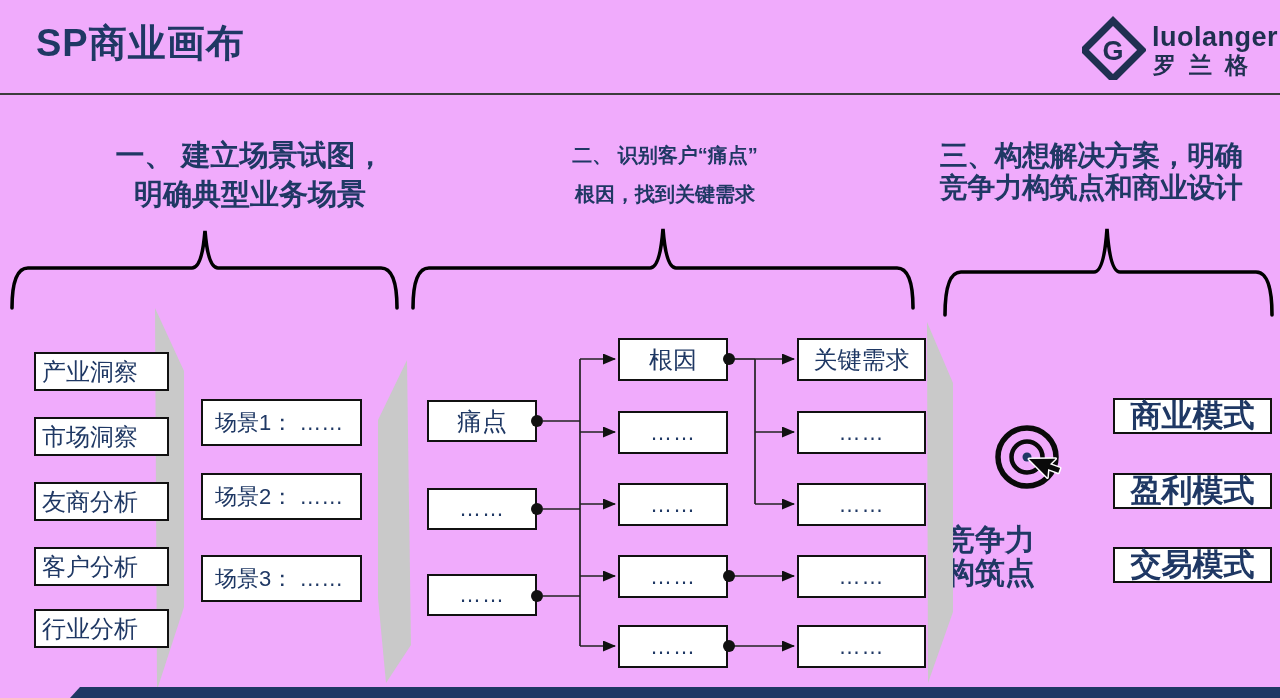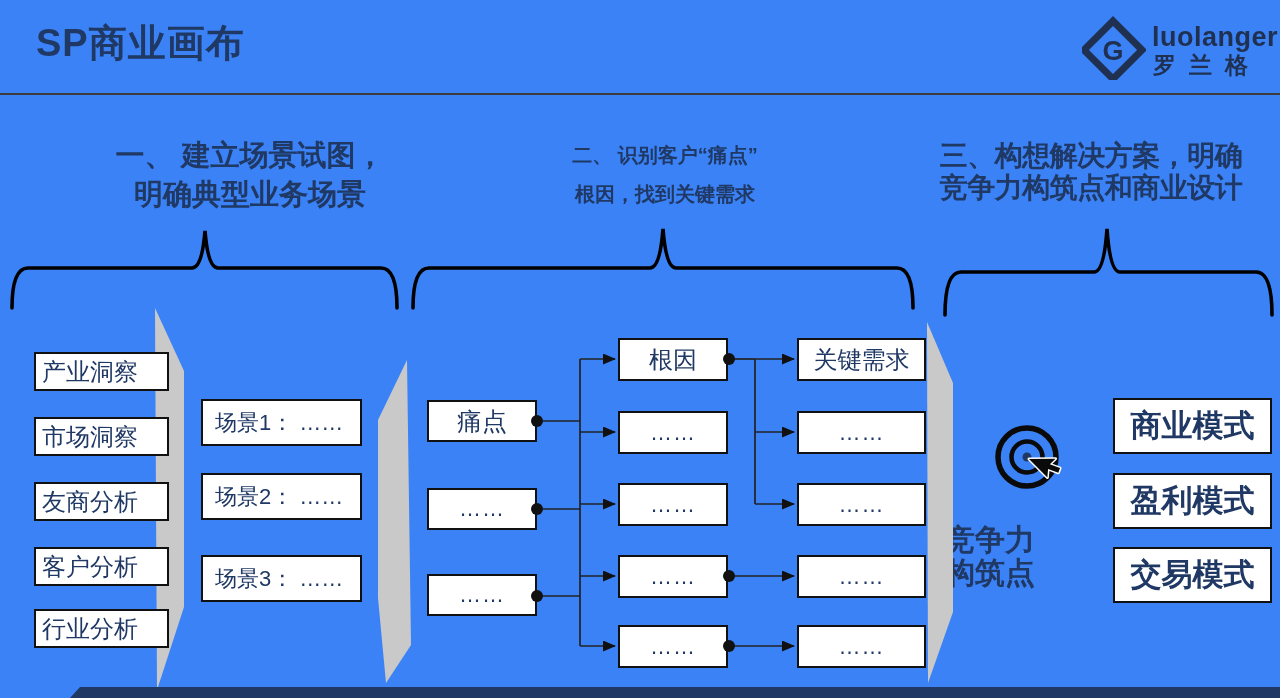--- a/index.html
+++ b/index.html
@@ -1,17 +1,17 @@
 <!DOCTYPE html>
 <html><head>
 <meta charset="utf-8">
 <style>
   html,body{margin:0;padding:0;background:#ffffff;}
   .canvas{
-    position:relative;width:1280px;height:698px;overflow:hidden;background:#3b82f6;
+    position:relative;width:1280px;height:698px;overflow:hidden;background:#f0abfc;
     font-family:"Liberation Sans", sans-serif;color:#1F3864;
   }
   
   .title{position:absolute;left:36px;top:18px;font-size:38px;font-weight:600;letter-spacing:1px;color:#1F3864;}
   .rule{position:absolute;left:0;top:93px;width:1280px;height:2px;background:#3c3c3c;}
   .logo{position:absolute;left:1082px;top:10px;width:190px;height:74px;}
   .logo-brand{position:absolute;left:70px;top:12px;font-size:27px;font-weight:800;color:#1F3050;letter-spacing:.5px;}
   .logo-cn{position:absolute;left:71px;top:40px;font-size:23px;font-weight:700;color:#1F3050;letter-spacing:13px;white-space:nowrap;}
   
   .step{position:absolute;text-align:center;font-weight:700;color:#1F3864;}
@@ -23,21 +23,21 @@
     position:absolute;box-sizing:border-box;border:2px solid #111;background:#fff;
     display:flex;align-items:center;color:#1F3864;z-index:2;
   }
   .c{justify-content:center;text-align:center;}
   .l{padding-left:6px;}
   .insight{left:8px;width:135px;height:39px;font-size:24px;margin-left:26px;}
   .scene{left:201px;width:161px;height:47px;font-size:22px;padding-left:12px;}
   .pain{left:427px;width:110px;height:42px;font-size:25px;}
   .root{left:618px;width:110px;height:43px;font-size:24px;}
   .need{left:797px;width:129px;height:43px;font-size:24px;}
-  .model{left:1113px;width:159px;height:56px;font-size:31px;font-weight:600;}
+  .model{left:1113px;width:159px;height:36px;font-size:31px;font-weight:600;}
   .dots{font-size:22px;letter-spacing:1px;}
   
   .comp{position:absolute;left:922px;top:523px;width:136px;text-align:center;
         font-size:30px;font-weight:700;line-height:33px;color:#1F3864;}
   
   .overlay{position:absolute;left:0;top:0;z-index:5;pointer-events:none;}
   .under{position:absolute;left:0;top:0;z-index:1;pointer-events:none;}
 </style>
 </head>
 <body>

